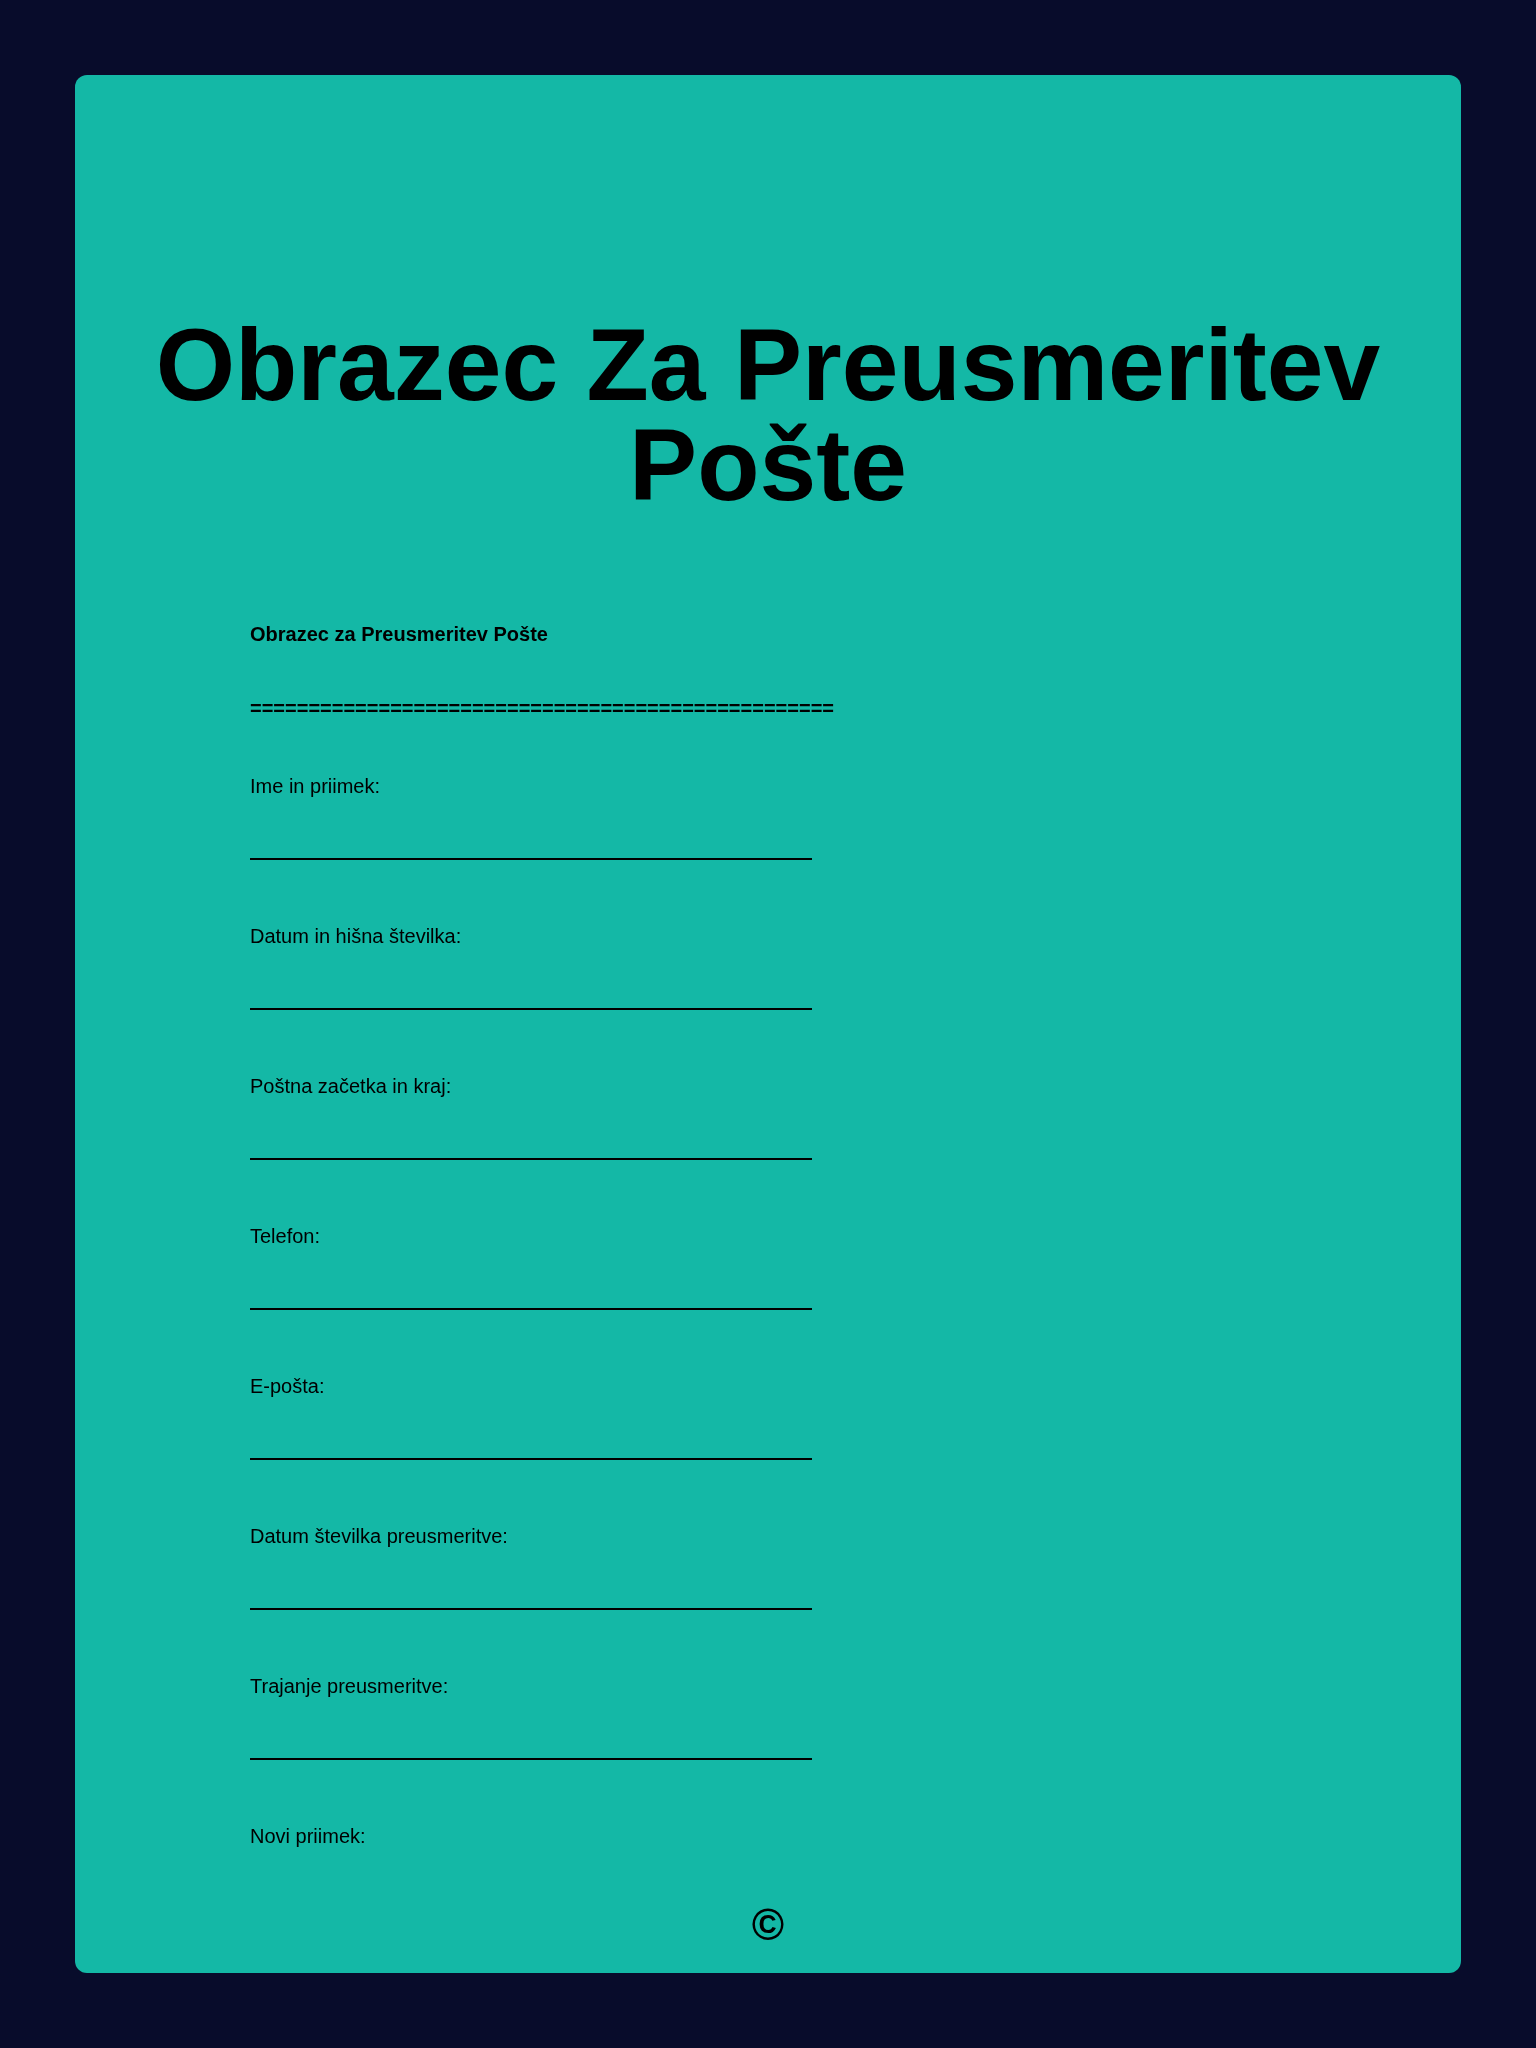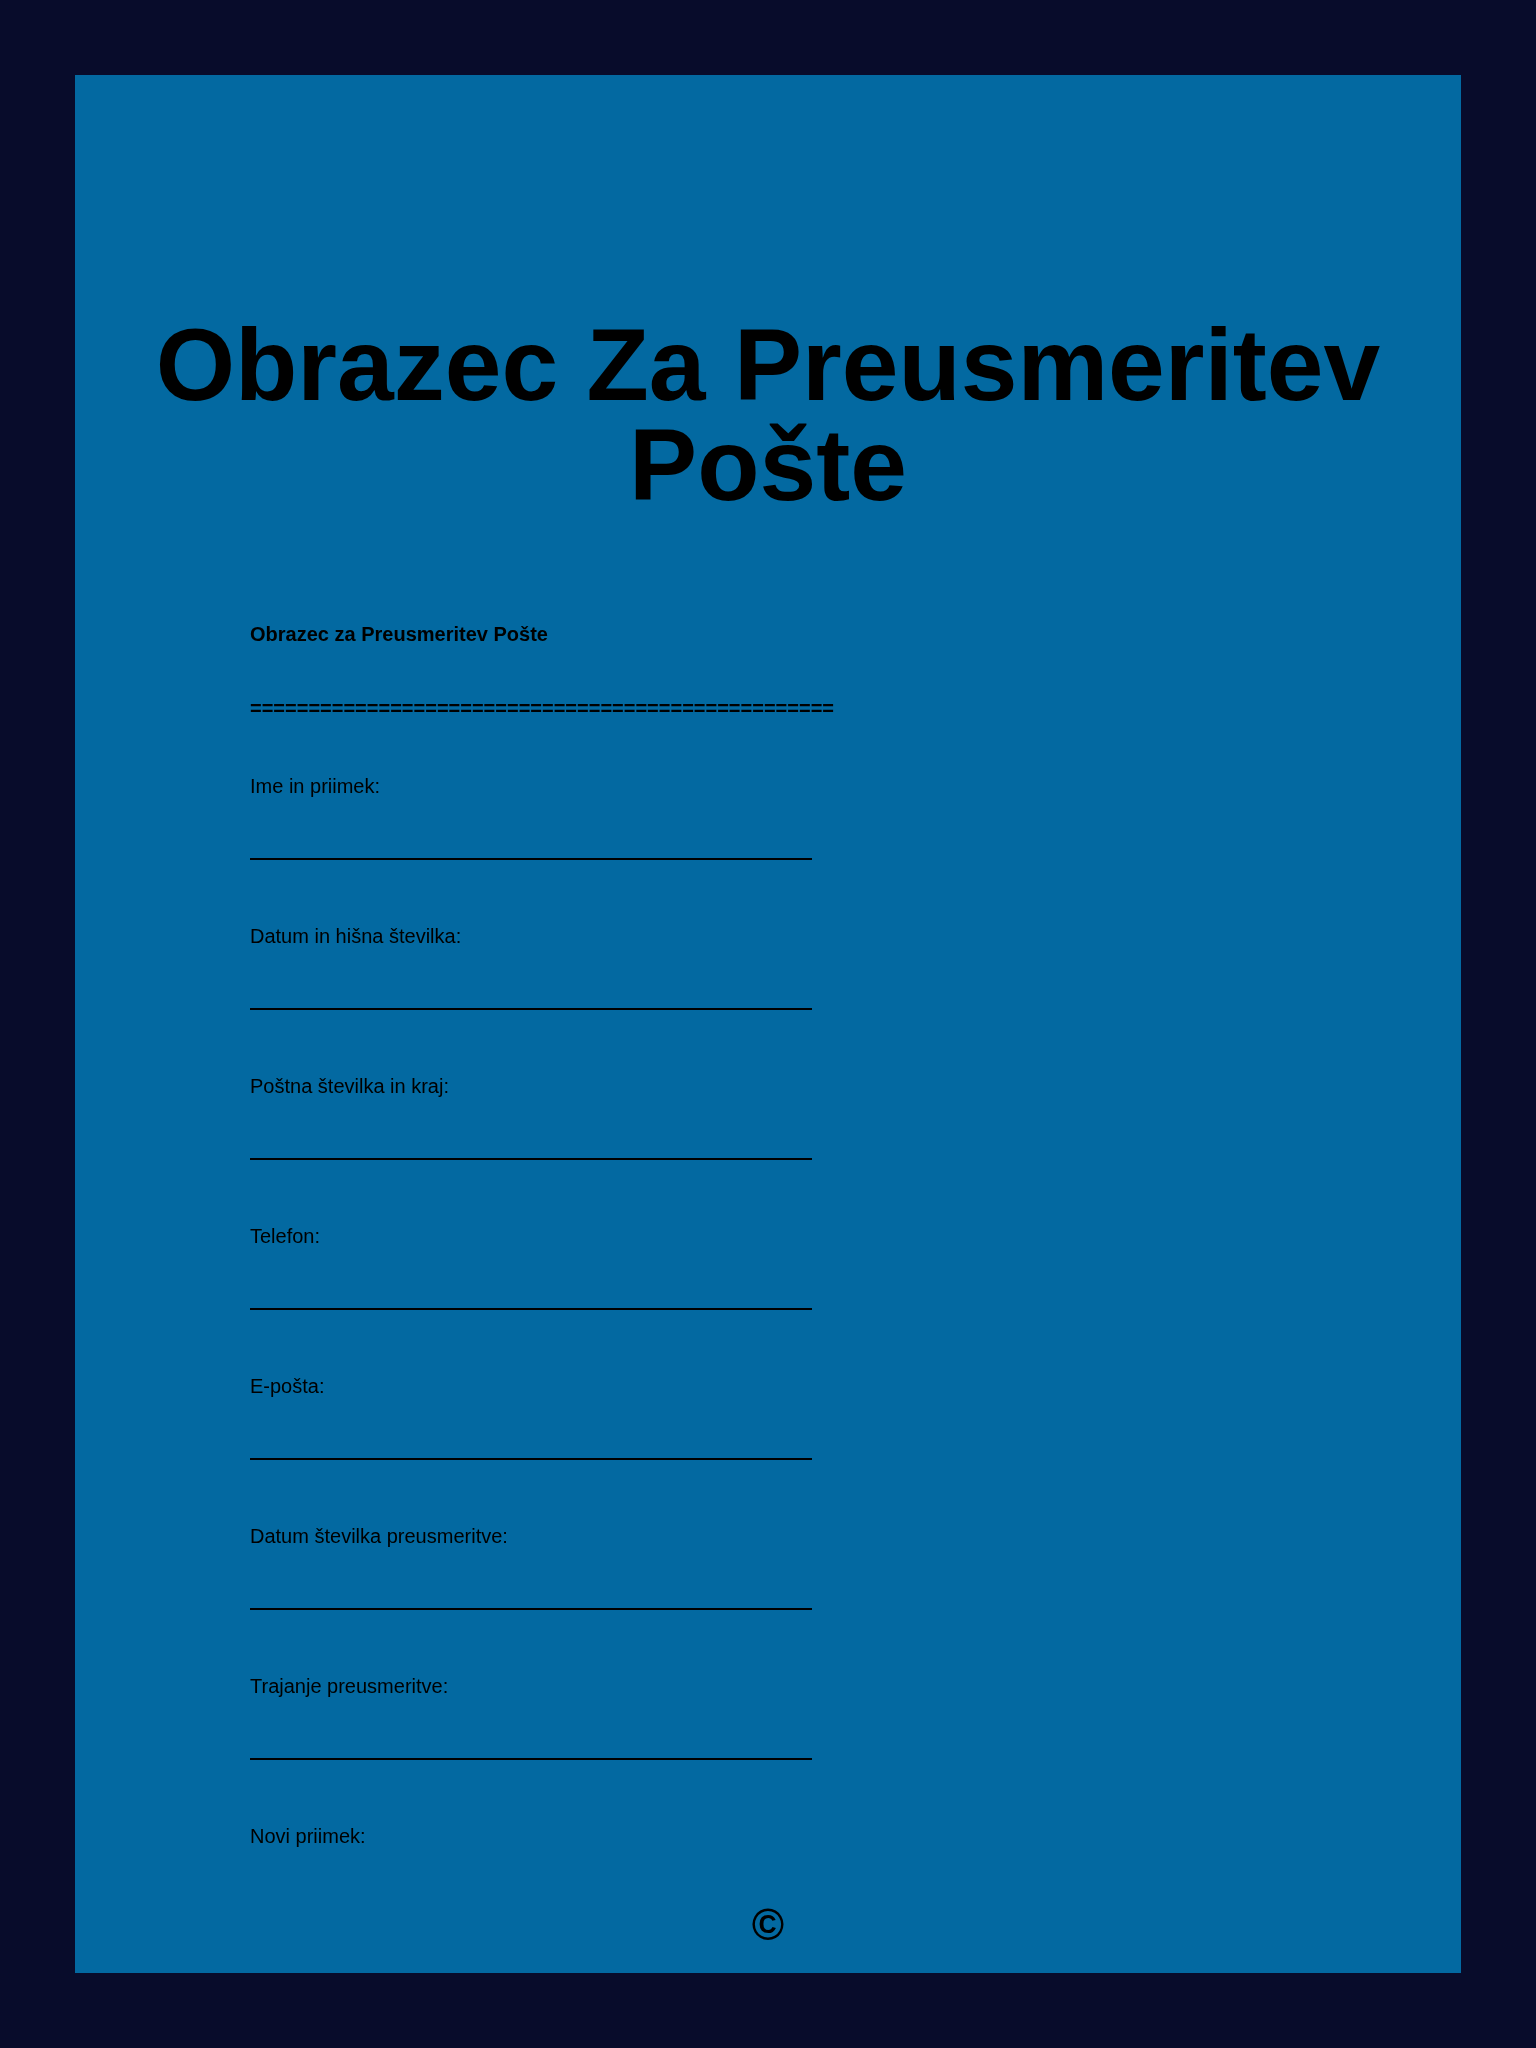--- a/index.html
+++ b/index.html
@@ -2,21 +2,22 @@
 <html><head>
 <meta charset="utf-8">
 <style>
   html, body { margin:0; padding:0; }
   body {
     width:1536px; height:2048px; background:#080c2b; position:relative; overflow:hidden;
     font-family:"Liberation Sans", sans-serif;
   }
   .page {
     position:absolute; left:75px; top:75px; width:1386px; height:1898px;
-    background:#0369a1;
+    background:#14b8a6;
+    border-radius:12px;
   }
   .title {
     position:absolute; left:0; top:240px; width:100%;
     text-align:center; font-weight:bold; font-size:102px; line-height:100px;
     color:#000; margin:0;
   }
   .content { position:absolute; left:175px; top:0; width:900px; }
   .subtitle {
     position:absolute; left:0; top:548px; font-weight:bold; font-size:20px; color:#000; white-space:nowrap;
   }
@@ -44,21 +45,21 @@
 
     <div class="field" style="top:700px;">
       <div class="label">Ime in priimek:</div>
       <div class="line"></div>
     </div>
     <div class="field" style="top:850px;">
       <div class="label">Datum in hišna številka:</div>
       <div class="line"></div>
     </div>
     <div class="field" style="top:1000px;">
-      <div class="label">Poštna številka in kraj:</div>
+      <div class="label">Poštna začetka in kraj:</div>
       <div class="line"></div>
     </div>
     <div class="field" style="top:1150px;">
       <div class="label">Telefon:</div>
       <div class="line"></div>
     </div>
     <div class="field" style="top:1300px;">
       <div class="label">E-pošta:</div>
       <div class="line"></div>
     </div>

